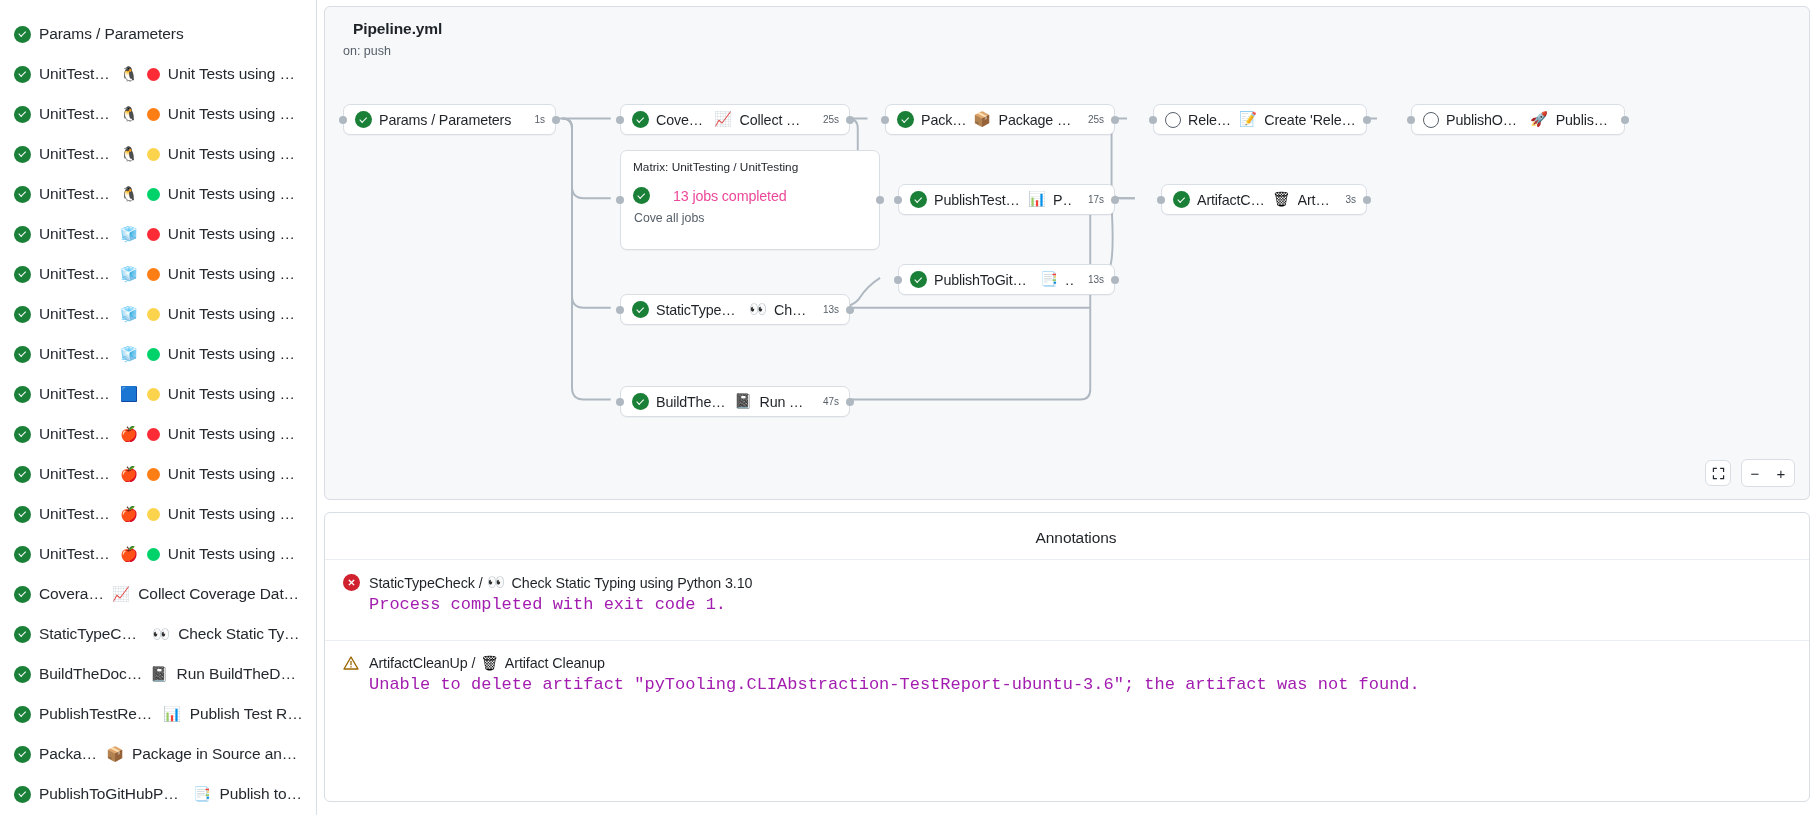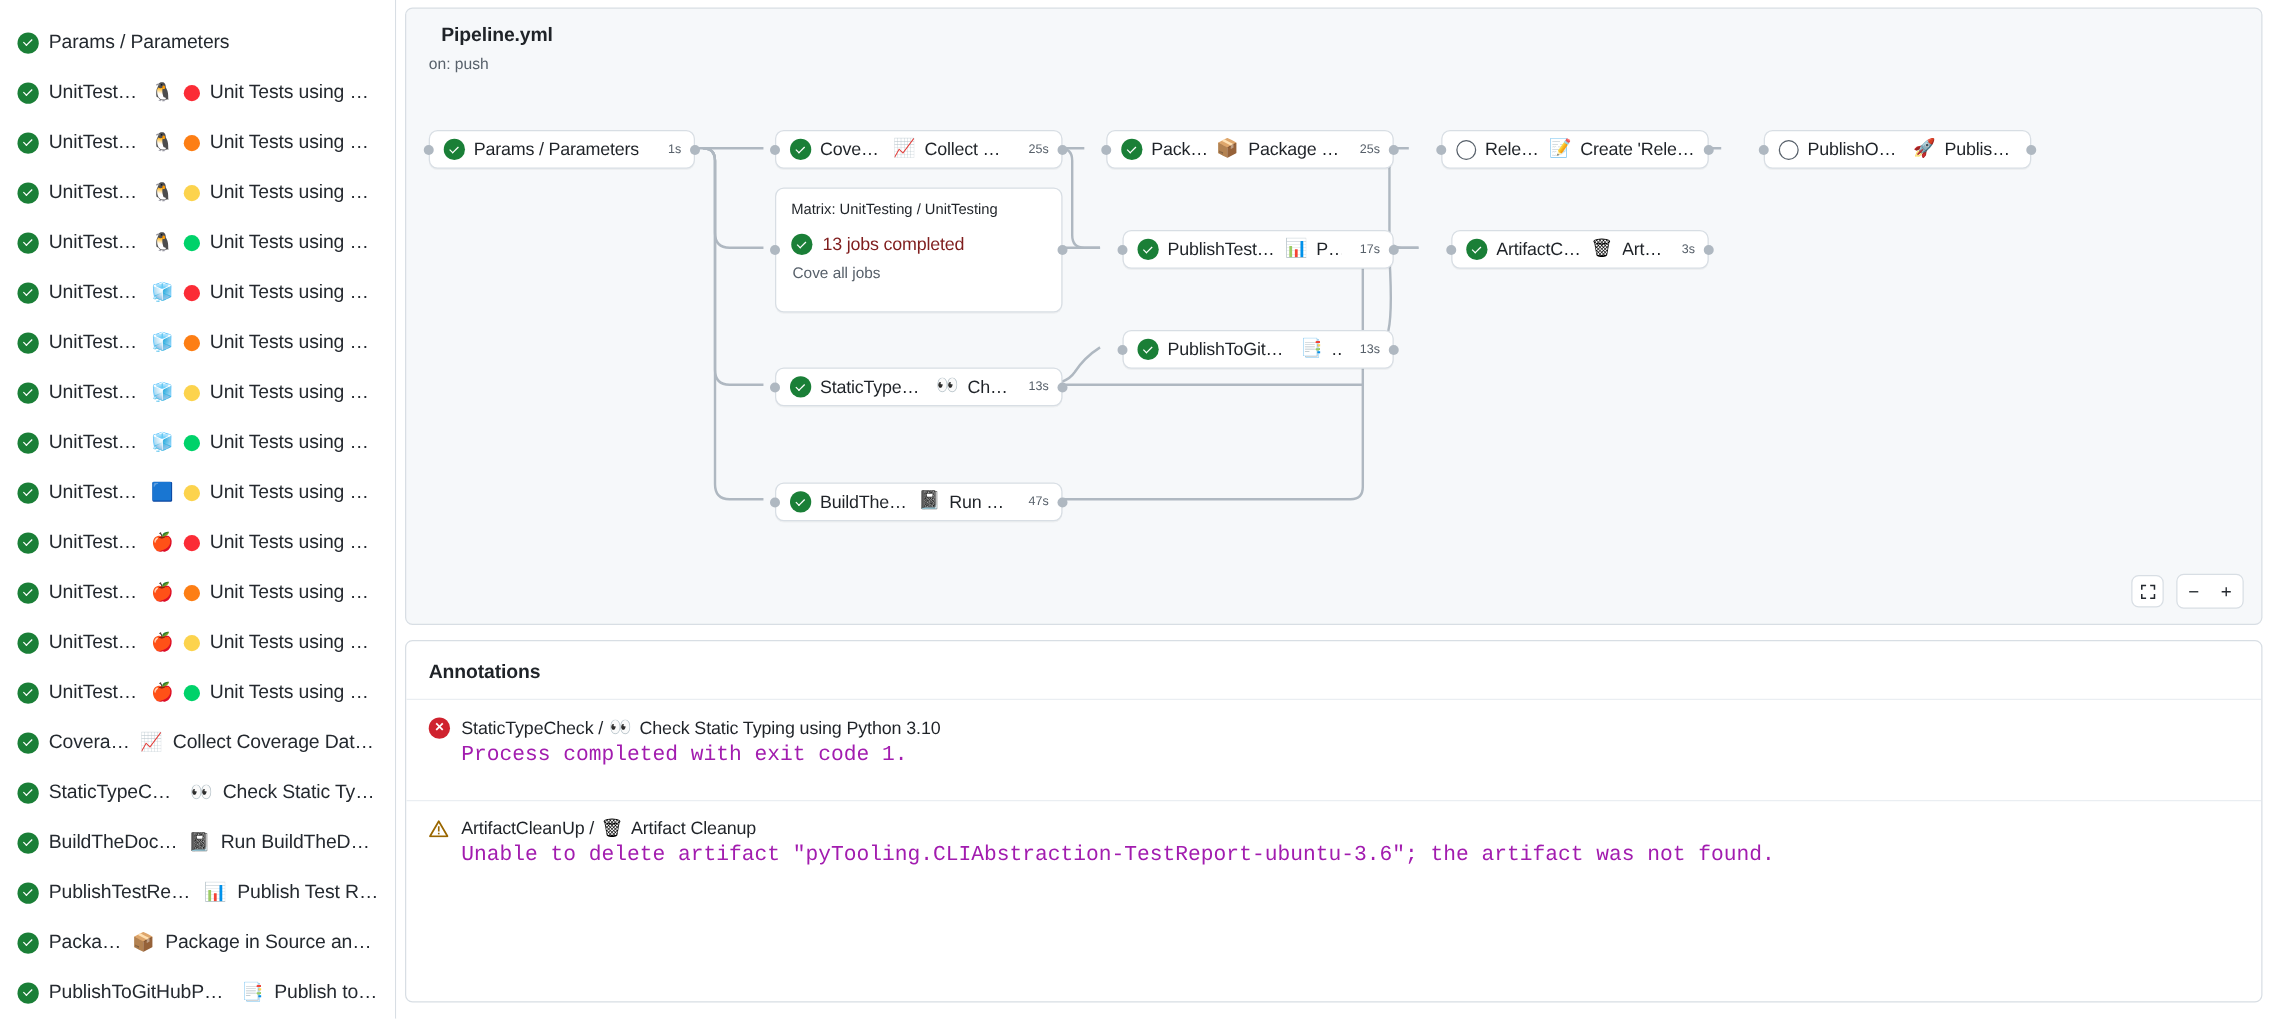--- a/index.html
+++ b/index.html
@@ -173,21 +173,21 @@
     font-weight: 400;
     padding: 9px 12px 0 12px;
     white-space: nowrap;
   }
   .matrix-body {
     display: flex; flex-direction: column;
     padding: 13px 12px 12px 12px;
     gap: 7px;
   }
   .matrix-row { display:flex; align-items:center; gap: 8px; }
-  .matrix-count { font-size: 14.3px; color: #7f1d1d; letter-spacing:-0.15px;}
+  .matrix-count { font-size: 14.3px; color: #ec4899; letter-spacing:-0.15px;margin-left:15px;}
   .matrix-showall {
     font-size: 12.3px; color: #57606a; padding-left: 1px; cursor: pointer;
   }
 
   
   .zoom-controls {
     position: absolute;
     right: 14px; bottom: 12px;
     display: flex; align-items: center; gap: 10px;
   }
@@ -213,22 +213,22 @@
   .ann-card {
     position: relative;
     margin: 12px 8px 0 7px;
     background: #ffffff;
     border: 1px solid #d8dee4;
     border-radius: 6px;
     height: 290px;
     overflow: hidden;
   }
   .ann-title {
-    font-size: 15.5px; font-weight: 700; color: #1f2328;
-    padding: 16px 0 0 18px; letter-spacing: -0.1px;
+    font-size: 15.5px; font-weight: 400; color: #1f2328;
+    padding: 16px 0 0 18px; letter-spacing: -0.1px; text-align: center;
   }
   .ann-sub {
     font-size: 12.4px; color: #57606a;
     padding: 4px 0 0 18px;
   }
   .ann-row {
     padding: 14px 18px 14px 18px;
     border-top: 1px solid #eaeef2;
     margin-top: 12px;
   }
@@ -512,21 +512,21 @@
           </div>
           <div class="node" style="left: 295px; top: 379px; width: 230px;">
             <span class="port left"></span>
             <span class="st st-success"></span>
             <span class="node-label">BuildTheDocs / </span>
             <span class="emoji">📓</span>
             <span class="node-label">Run Buil...</span>
             <span class="node-time">47s</span>
             <span class="port right"></span>
           </div>
-          <div class="matrix-group" style="left: 295px; top: 143px; width: 230px; height: 100px;">
+          <div class="matrix-group" style="left: 295px; top: 143px; width: 260px; height: 100px;">
             <div class="matrix-head">Matrix: UnitTesting / UnitTesting</div>
             <div class="matrix-body">
               <div class="matrix-row">
                 <span class="st st-success"></span>
                 <span class="matrix-count">13 jobs completed</span>
               </div>
               <div class="matrix-showall">Cove all jobs</div>
             </div>
             <span class="port left" style="top: 49px;"></span>
             <span class="port right" style="top: 49px;"></span>

